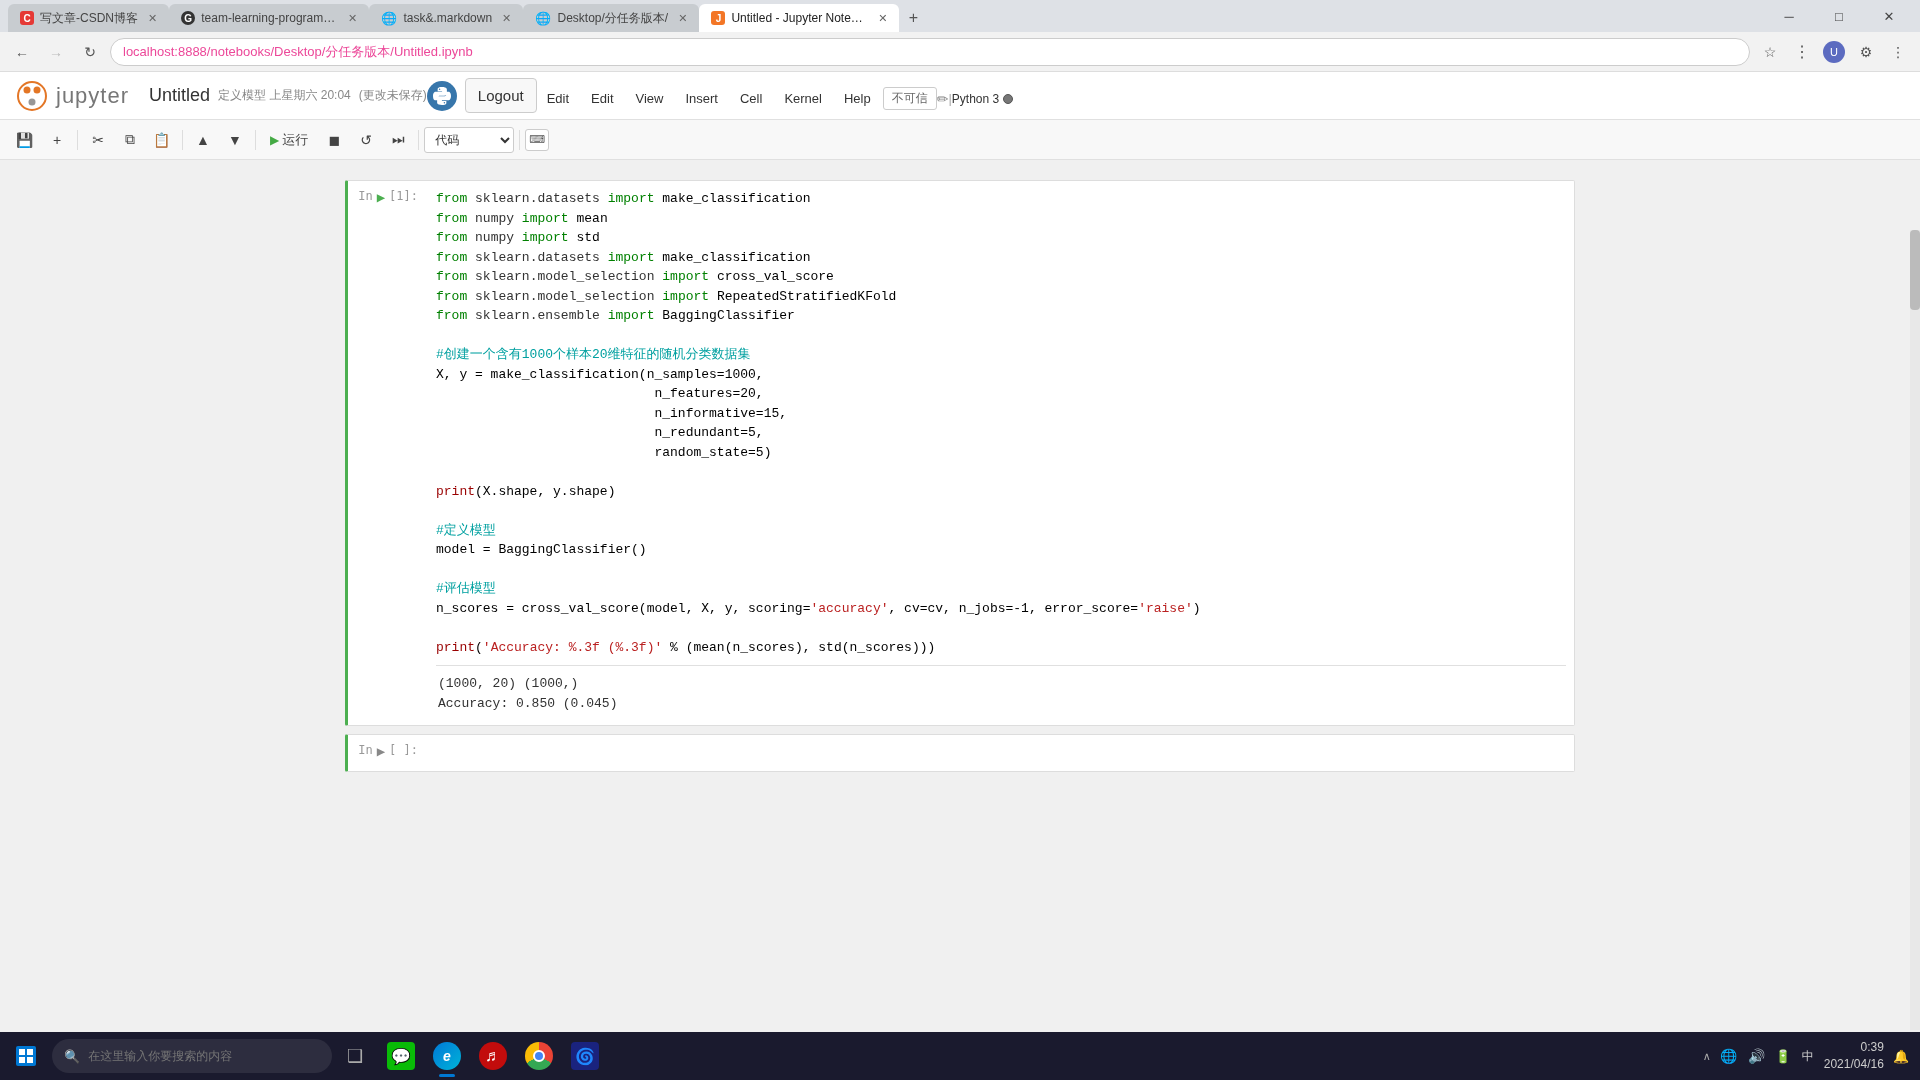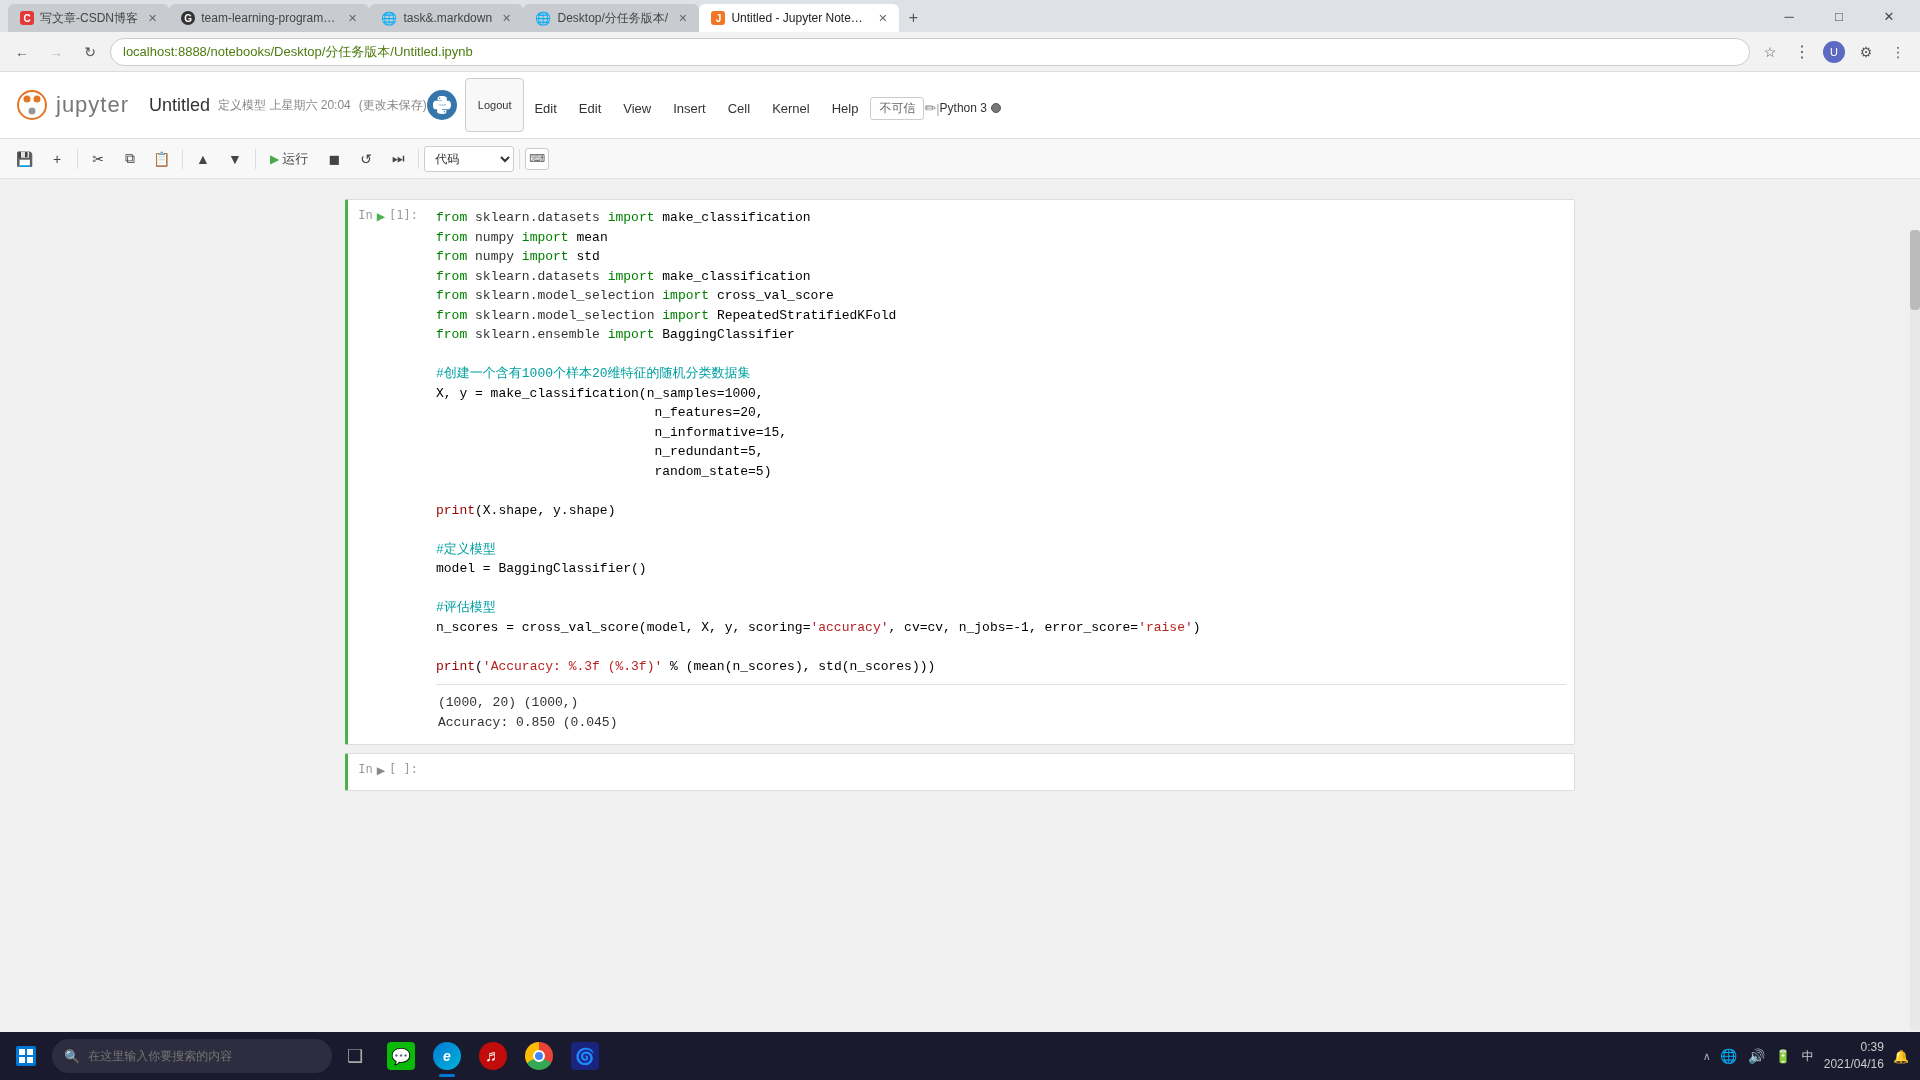--- a/index.html
+++ b/index.html
@@ -31,21 +31,21 @@
     .jupyter-header { background: #fff; border-bottom: 1px solid #e0e0e0; padding: 6px 16px 0 16px; display: flex; flex-direction: row; }
     .jupyter-top { display: flex; align-items: center; padding-bottom: 6px; }
     .jupyter-logo { display: flex; align-items: center; gap: 8px; }
     .jupyter-logo-text { font-size: 22px; color: #777; font-weight: 300; letter-spacing: 1px; }
     .notebook-title-area { display: flex; align-items: center; gap: 8px; margin-left: 20px; }
     .notebook-title { font-size: 18px; color: #333; }
     .checkpoint-info { font-size: 12px; color: #888; }
     .unsaved { font-size: 12px; color: #888; }
     .jupyter-header-right { margin-left: auto; display: flex; align-items: center; gap: 8px; }
     .python-icon { width: 30px; height: 30px; background: #3776ab; border-radius: 50%; display: flex; align-items: center; justify-content: center; color: #fff; font-size: 12px; font-weight: bold; }
-    .logout-btn { padding: 20px 12px; border: 1px solid #ccc; border-radius: 4px; background: #f8f8f8; font-size: 11px; cursor: pointer; color: #333; }
+    .logout-btn { padding: 8px 12px; border: 1px solid #ccc; border-radius: 4px; background: #f8f8f8; font-size: 15px; cursor: pointer; color: #333; }
 
     
     .menu-bar { display: flex; align-items: center; padding: 2px 0; gap: 2px; }
     .menu-item { padding: 4px 10px; font-size: 13px; color: #333; cursor: pointer; border-radius: 3px; }
     .menu-bar-right { margin-left: auto; display: flex; align-items: center; }
     .trust-badge { font-size: 12px; color: #666; padding: 2px 8px; border: 1px solid #ccc; border-radius: 3px; }
     .pencil-icon { color: #888; font-size: 14px; cursor: pointer; }
     .kernel-badge { font-size: 12px; color: #333; display: flex; align-items: center; gap: 4px; }
     .kernel-circle { width: 10px; height: 10px; border-radius: 50%; background: #777; border: 1px solid #555; }
 
@@ -141,21 +141,21 @@
       <div class="wc-btn">□</div>
       <div class="wc-btn wc-close">✕</div>
     </div>
   </div>
 
   <div class="address-bar">
     <div class="nav-btn">←</div>
     <div class="nav-btn" style="color:#bbb;">→</div>
     <div class="nav-btn">↻</div>
     <div class="url-bar">
-      <span style="font-size:13px;color:#4d7c0f;">localhost:8888/notebooks/Desktop/分任务版本/Untitled.ipynb</span>
+      <span style="font-size:13px;color:#ec4899;">localhost:8888/notebooks/Desktop/分任务版本/Untitled.ipynb</span>
     </div>
     <div class="address-actions">
       <div class="addr-icon">☆</div>
       <div class="addr-icon" style="font-size:16px;">⋮</div>
       <div class="addr-icon">
         <div style="width:22px;height:22px;border-radius:50%;background:#5c6bc0;display:flex;align-items:center;justify-content:center;color:#fff;font-size:11px;">U</div>
       </div>
       <div class="addr-icon">⚙</div>
       <div class="addr-icon">⋮</div>
     </div>

